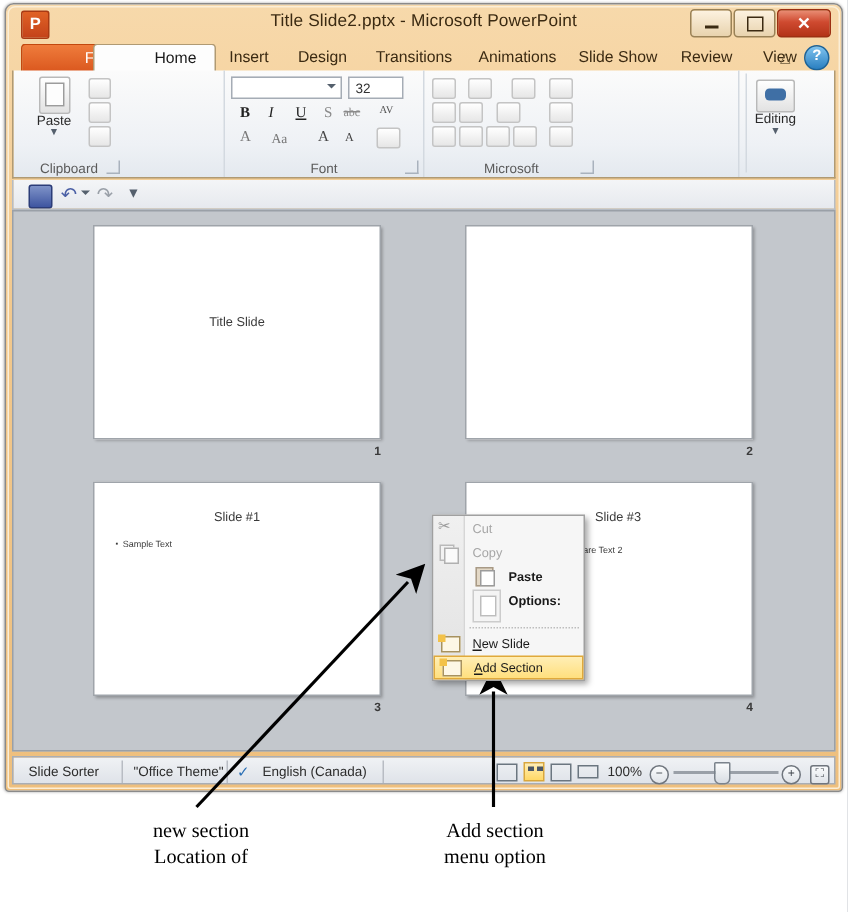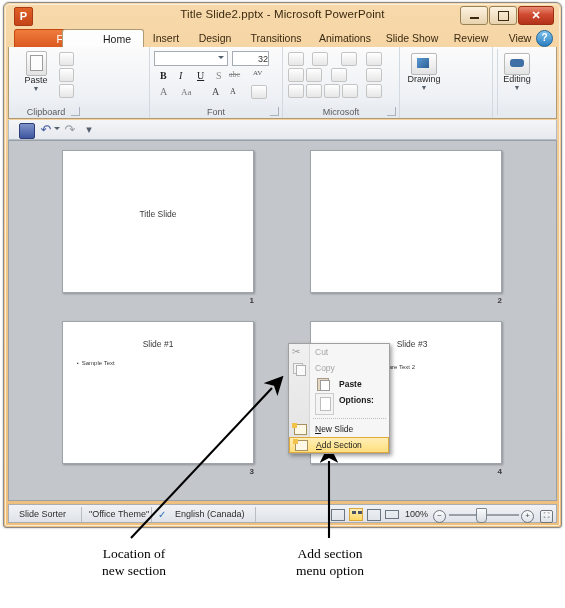--- a/index.html
+++ b/index.html
@@ -93,21 +93,21 @@
     margin:0 auto;border:1px solid #b9b9b9;background:linear-gradient(180deg,#fff,#e2e2e2);
     border-radius:2px;
   }
   .mini{
     position:absolute;border:1px solid #c4c4c4;border-radius:2px;
     background:linear-gradient(180deg,#ffffff,#e6e6e6);
   }
   .sep-v{position:absolute;width:1px;background:#d3d9e0;}
   .fontbox{
     position:absolute;border:1px solid #a5acb5;background:#fff;
-    font-size:9px;color:#333;box-sizing:border-box;text-align:right;
+    font-size:9px;color:#333;box-sizing:border-box;
   }
   .fontbox .arrow{
     position:absolute;right:3px;top:4px;
     border-left:3px solid transparent;border-right:3px solid transparent;
     border-top:3.5px solid #55606d;
   }
   .fbtn{
     position:absolute;font-size:10px;color:#222;text-align:center;
     font-family:"Liberation Serif",serif;
   }
@@ -291,29 +291,20 @@
       <div class="mini" style="left:83px;top:21px;width:14px;height:12px;"></div>
       <div class="mini" style="left:5px;top:37px;width:14px;height:12px;"></div>
       <div class="mini" style="left:23px;top:37px;width:14px;height:12px;"></div>
       <div class="mini" style="left:41px;top:37px;width:14px;height:12px;"></div>
       <div class="mini" style="left:59px;top:37px;width:14px;height:12px;"></div>
       <div class="mini" style="left:83px;top:37px;width:14px;height:12px;"></div>
       <div class="group-label">Microsoft</div>
       <div class="dialog-launcher"></div>
     </div>
 
-    <div class="group" style="left:390px;width:49px;">
-      <div class="btn-lg" style="left:5px;top:6px;width:38px;">
-        <div class="icon-box" style="width:24px;height:20px;">
-          <div style="margin:4px 0 0 5px;width:12px;height:10px;background:linear-gradient(135deg,#5b9bd5,#2e5f93);"></div>
-        </div>
-        <div>Drawing</div>
-        <div style="font-size:7px;color:#55606d;">▼</div>
-      </div>
-    </div>
 
     <div class="group" style="left:439px;width:49px;margin-left:44px;">
       <div class="btn-lg" style="left:5px;top:6px;width:38px;">
         <div class="icon-box" style="width:24px;height:20px;">
           <div style="margin:5px auto 0;width:14px;height:8px;background:#3f6fa5;border-radius:3px;"></div>
         </div>
         <div>Editing</div>
         <div style="font-size:7px;color:#55606d;">▼</div>
       </div>
     </div>
@@ -438,19 +429,19 @@
   <defs>
     <marker id="ah" markerWidth="9" markerHeight="9" refX="1" refY="4.5" orient="auto">
       <path d="M0,0 L9,4.5 L0,9 L2.4,4.5 z" fill="#000"></path>
     </marker>
   </defs>
   <line x1="131" y1="538" x2="272" y2="388" stroke="#000" stroke-width="2.1" marker-end="url(#ah)"></line>
   <line x1="329" y1="538" x2="329" y2="461" stroke="#000" stroke-width="2.1" marker-end="url(#ah)"></line>
 </svg>
 
 <div class="caption" style="left:54px;top:546px;width:160px;">
+  <div>new section</div>
   <div>Location of</div>
-  <div>new section</div>
 </div>
 <div class="caption" style="left:250px;top:546px;width:160px;">
   <div>Add section</div>
   <div>menu option</div>
 </div>
 
 </body></html>

